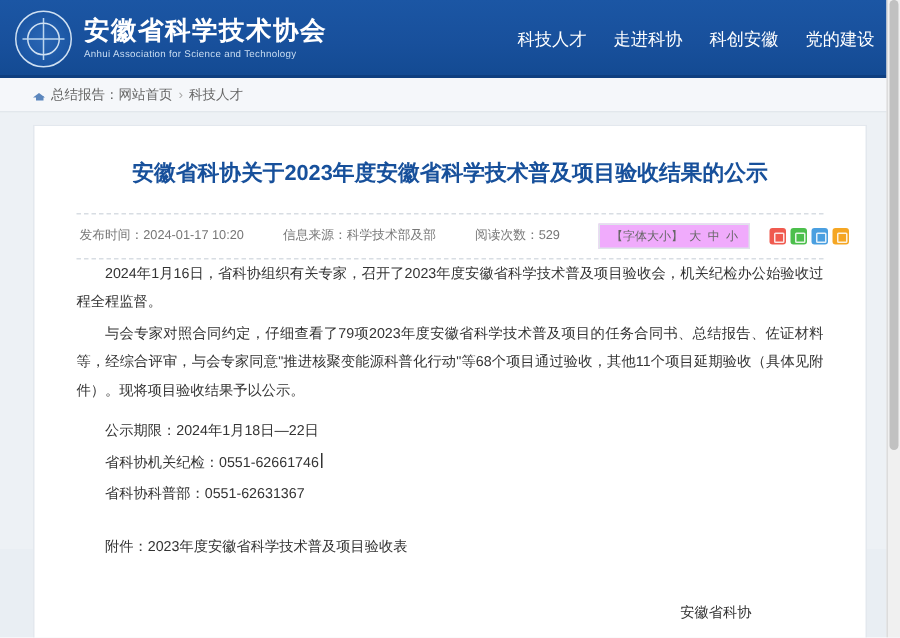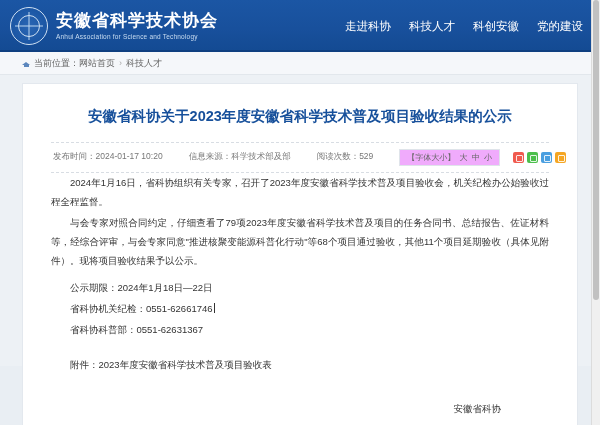--- a/index.html
+++ b/index.html
@@ -268,31 +268,31 @@
     <div class="logo-area">
       <div class="emblem">
         <div class="ring"></div>
       </div>
       <div class="site-titles">
         <div class="site-title-cn">安徽省科学技术协会</div>
         <div class="site-title-en">Anhui Association for Science and Technology</div>
       </div>
     </div>
     <div class="nav">
+      <div class="nav-item">科技人才</div>
       <div class="nav-item">走进科协</div>
-      <div class="nav-item">科技人才</div>
       <div class="nav-item">科创安徽</div>
       <div class="nav-item">党的建设</div>
 
     </div>
   </div>
 
   <div class="breadcrumb-bar">
     <span class="bc-home-icon"></span>
-    <span>当前位置：</span>
+    <span>总结报告：</span>
     <span class="bc-link">网站首页</span>
     <span class="bc-sep">›</span>
     <span class="bc-link">科技人才</span>
   </div>
 
   <div class="content-wrap">
     <div class="card">
 
       <div class="doc-title">安徽省科协关于2023年度安徽省科学技术普及项目验收结果的公示</div>
 

